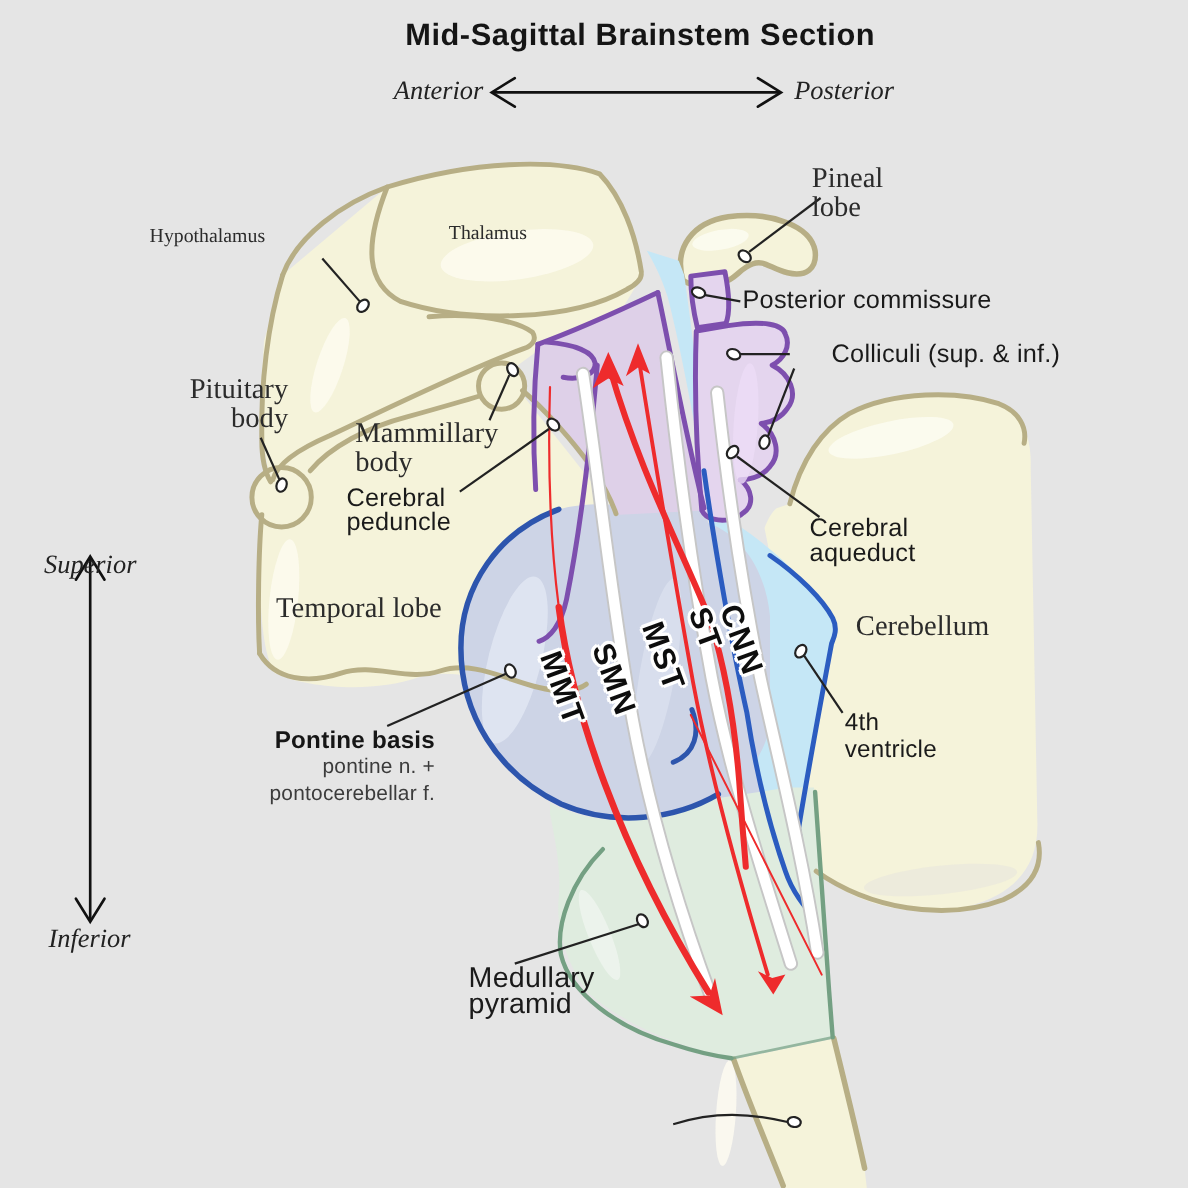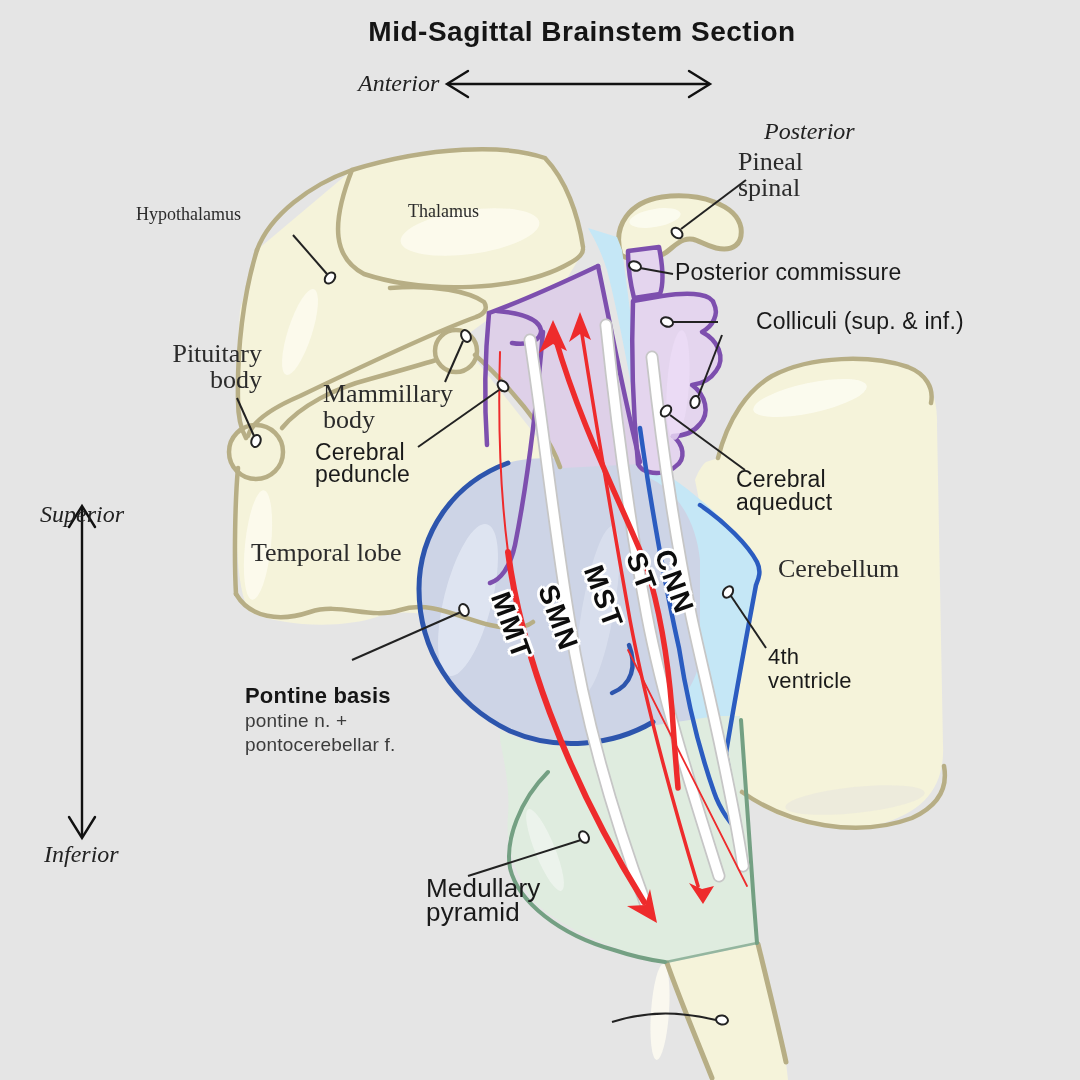--- a/index.html
+++ b/index.html
@@ -25,27 +25,27 @@
   .p-thalamus{left:408px;top:199px;}
   .p-pituitary{left:160px;top:341px;width:102px;line-height:26px;}
   .p-mammillary{left:323px;top:381px;line-height:26px;}
   .p-pineal{left:738px;top:149px;line-height:26px;}
   .p-temporal{left:251px;top:540px;}
   .p-cerebellum{left:778px;top:556px;}
   .p-cervical{left:518px;top:1006px;line-height:27px;font-size:25px;}
   .p-superior{left:40px;top:464px;margin-top:38px;}
   .p-inferior{left:44px;top:842px;}
   .p-anterior{left:346px;top:71px;margin-left:12px;}
-  .p-posterior{left:764px;top:71px;margin-top:48px;}
+  .p-posterior{left:722px;top:71px;}
   .p-postcomm{left:675px;top:261px;}
   .p-colliculi{left:756px;top:310px;}
   .p-peduncle{left:315px;top:441px;line-height:22px;}
   .p-aqueduct{left:736px;top:468px;line-height:23px;}
   .p-4th{left:768px;top:645px;line-height:24px;font-size:22px;}
-  .p-pontine{left:245px;top:683px;}
+  .p-pontine{left:245px;top:660px;text-align:right;}
   .p-medullary{left:426px;top:876px;line-height:24px;font-size:26px;}
   .t-mmt{left:511px;top:626px;}
   .t-smn{left:558px;top:618px;}
   .t-mst{left:603px;top:597px;}
   .t-st{left:641px;top:572px;}
   .t-cnn{left:674px;top:582px;}
 </style>
 </head>
 <body>
 
@@ -208,21 +208,21 @@
 <div class="lbl serif right p-pituitary">
   <div>Pituitary</div>
       <div>body</div>
 </div>
 <div class="lbl serif p-mammillary">
   <div>Mammillary</div>
       <div>body</div>
 </div>
 <div class="lbl serif p-pineal">
   <div>Pineal</div>
-      <div>spinal</div>
+      <div>lobe</div>
 </div>
 <div class="lbl serif p-temporal">Temporal lobe</div>
 <div class="lbl serif p-cerebellum">Cerebellum</div>
 
 <div class="lbl sans p-postcomm">Posterior commissure</div>
 <div class="lbl sans p-colliculi">Colliculi (sup. &amp; inf.)</div>
 <div class="lbl sans p-peduncle">
   <div>Cerebral</div>
       <div>peduncle</div>
 </div>

